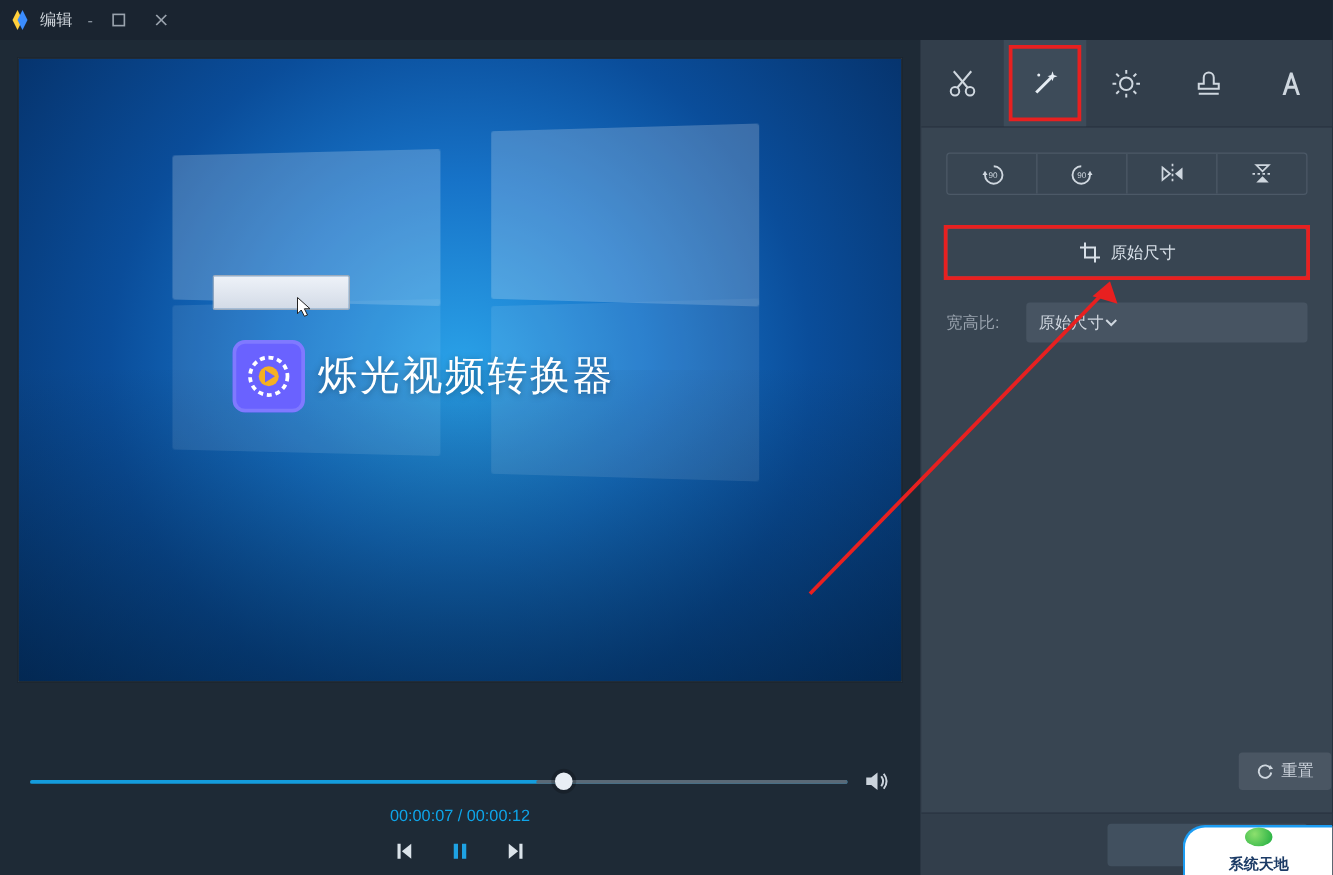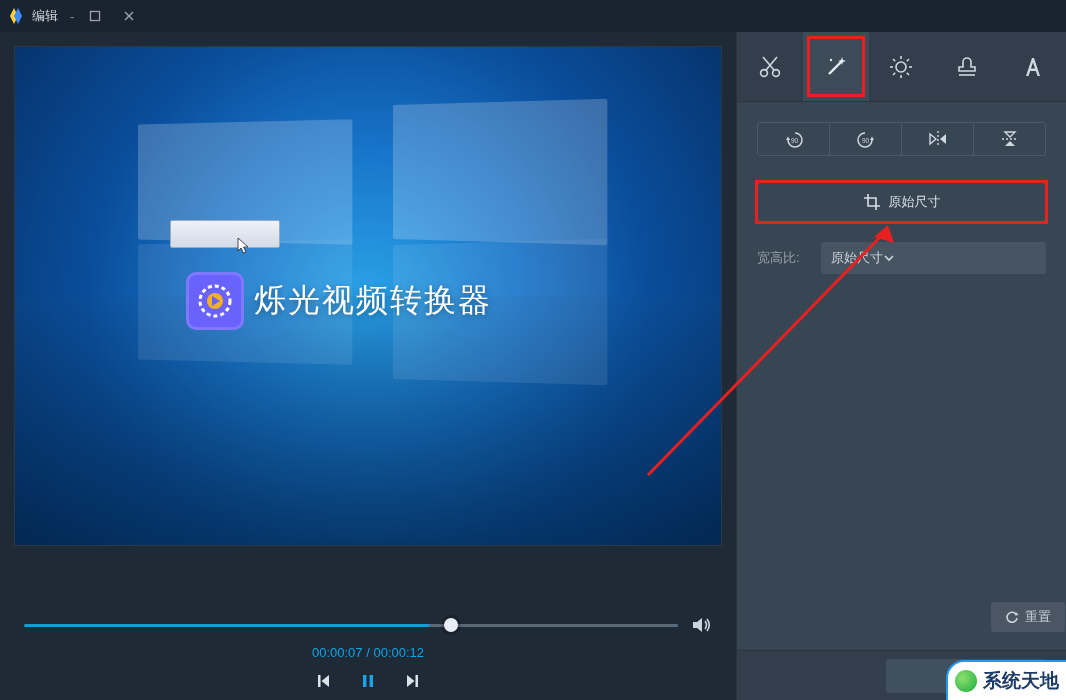--- a/index.html
+++ b/index.html
@@ -263,24 +263,25 @@
   }
   
   .site-badge {
     position: absolute;
     right: 0; bottom: 0;
     width: 120px; height: 40px;
     background: #fff;
     border-top-left-radius: 18px;
     display: flex; align-items: center; justify-content: center;
     gap: 6px;
-    font-size: 19px;
+    font-size: 12px;
     color: #1c3b66;
     border-top: 2px solid #1c9cf2;
     border-left: 2px solid #1c9cf2;
+    flex-direction: column;
   }
   .site-badge .planet {
     width: 22px; height: 22px; border-radius: 50%;
     background: radial-gradient(circle at 35% 35%, #8de06e, #1aab3e);
     position: relative;
   }
   svg { display: block; }
 </style>
 </head>
 <body>

